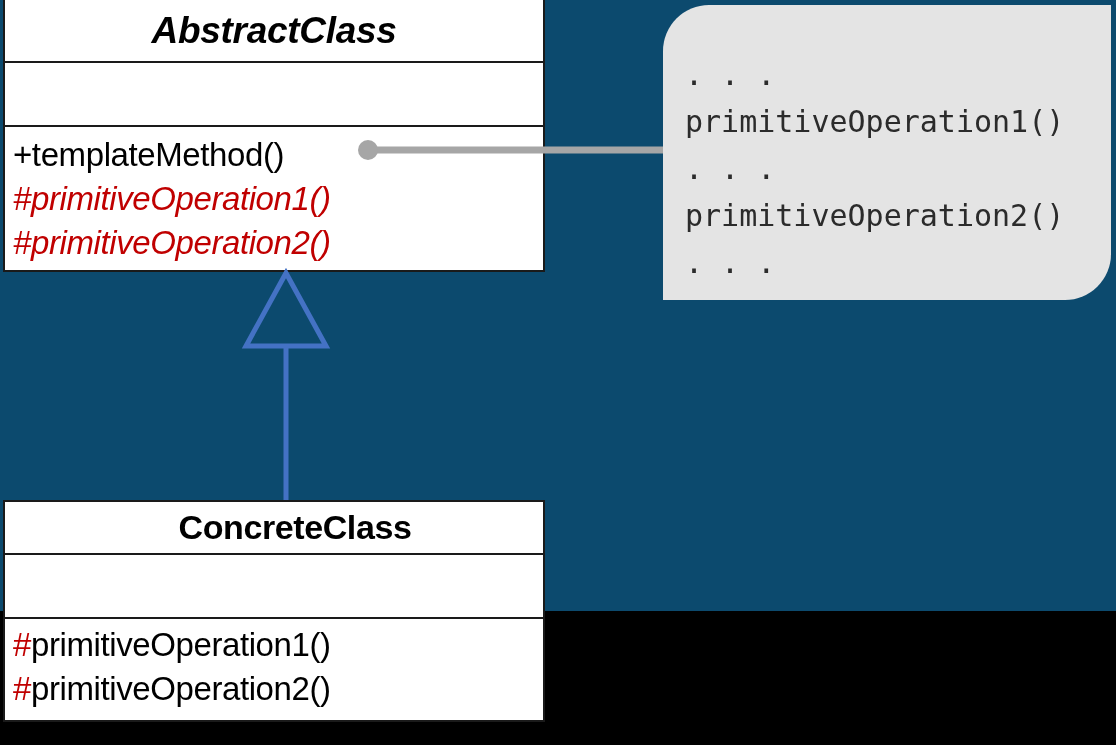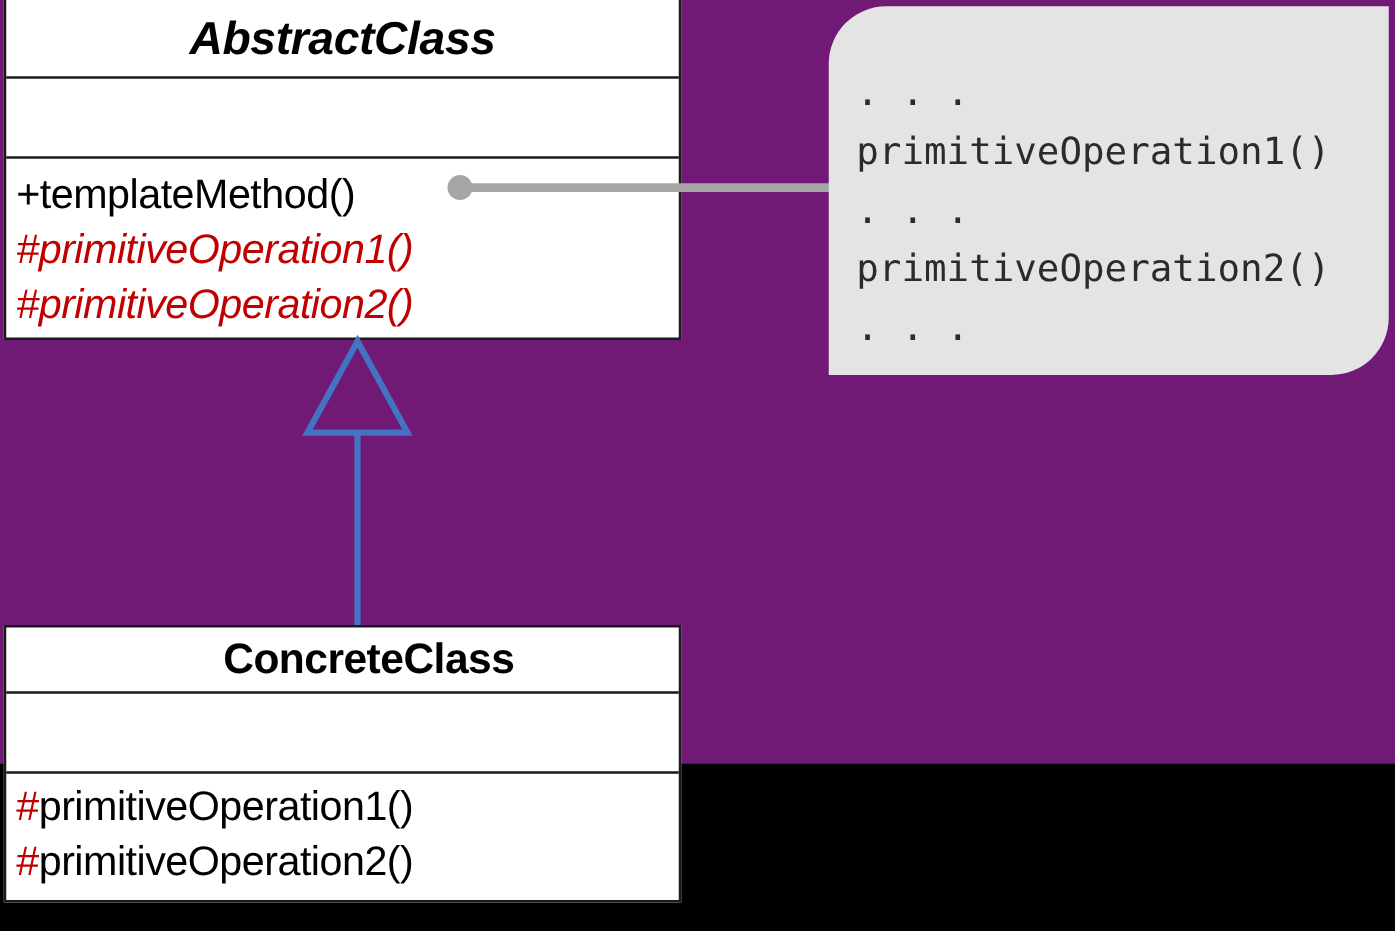--- a/index.html
+++ b/index.html
@@ -9,21 +9,21 @@
     width: 1116px;
     height: 745px;
     background: #000000;
     overflow: hidden;
   }
 
   #canvas {
     position: relative;
     width: 1116px;
     height: 611px;
-    background: #701a75;
+    background: #0c4a6e;
     font-family: "Liberation Sans", sans-serif;
   }
 
   
   .uml-class {
     position: absolute;
     background: #FFFFFF;
     border: 2px solid #1a1a1a;
   }
 

